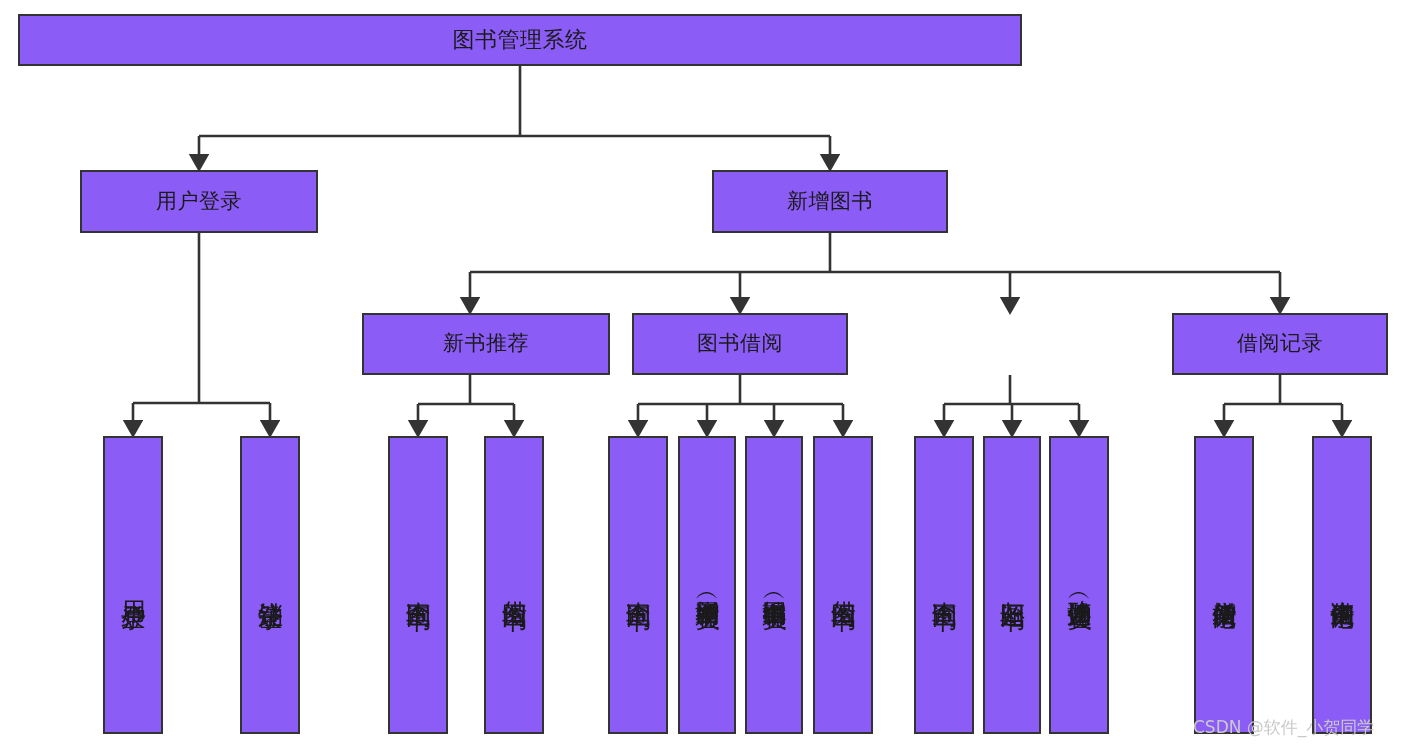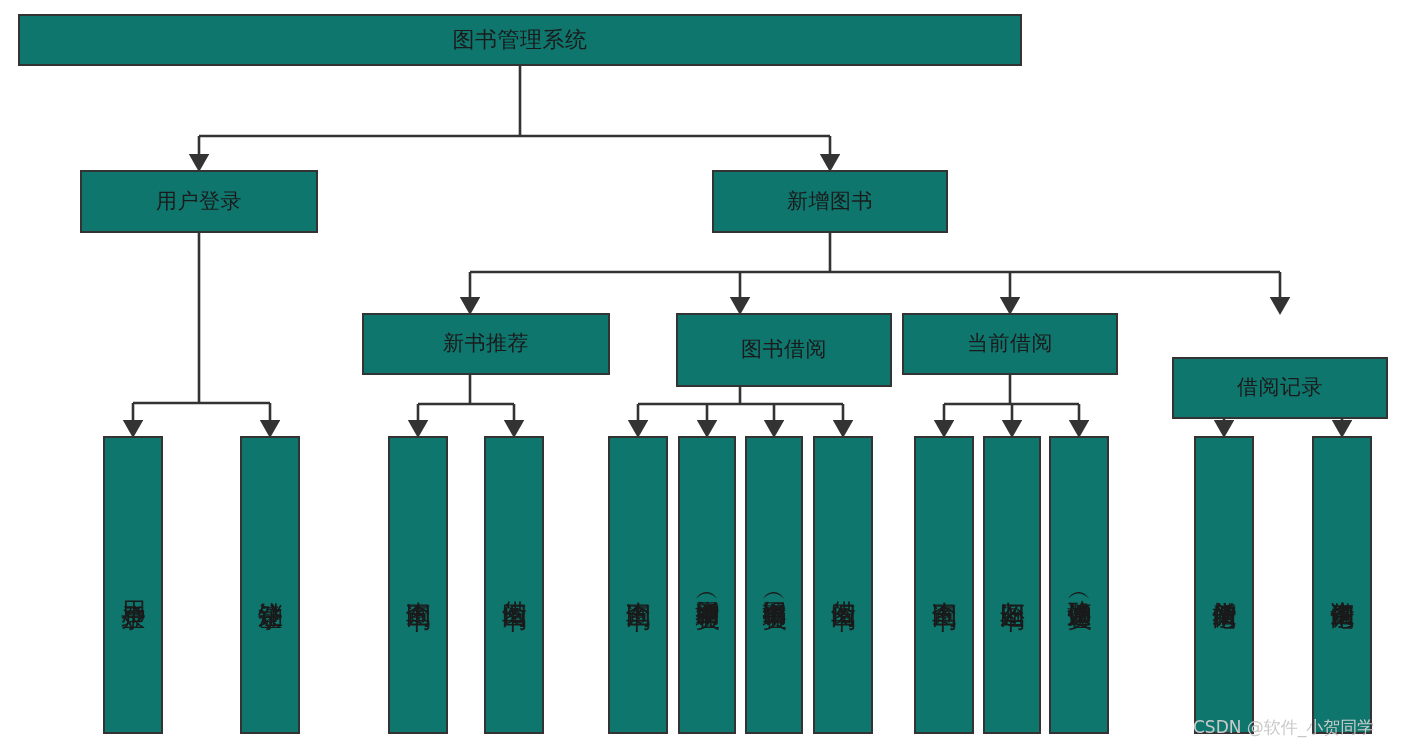--- a/index.html
+++ b/index.html
@@ -24,21 +24,21 @@
     left: 0;
     top: 0;
     width: 1405px;
     height: 747px;
     pointer-events: none;
   }
   .node {
     position: absolute;
     box-sizing: border-box;
     border: 2.5px solid #333333;
-    background: #0f766e;
+    background: #8b5cf6;
     display: flex;
     align-items: center;
     justify-content: center;
     color: #1a1a1a;
     z-index: 2;
   }
   .node-label {
     display: block;
     text-align: center;
     letter-spacing: 0.5px;
@@ -144,27 +144,24 @@
   <div class="node horiz" style="left:80px; top:170px; width:238px; height:63px;">
     <span class="node-label">用户登录</span>
   </div>
   <div class="node horiz" style="left:712px; top:170px; width:236px; height:63px;">
     <span class="node-label">新增图书</span>
   </div>
 
   <div class="node horiz" style="left:362px; top:313px; width:248px; height:62px;">
     <span class="node-label">新书推荐</span>
   </div>
-  <div class="node horiz" style="left:632px; top:313px; width:216px; height:74px;margin-left:44px;">
+  <div class="node horiz" style="left:632px; top:313px; width:216px; height:62px;">
     <span class="node-label">图书借阅</span>
   </div>
-  <div class="node horiz" style="left:902px; top:313px; width:216px; height:62px;">
-    <span class="node-label">当前借阅</span>
-  </div>
-  <div class="node horiz" style="left:1172px; top:313px; width:216px; height:62px;margin-top:44px;">
+  <div class="node horiz" style="left:1172px; top:313px; width:216px; height:62px;">
     <span class="node-label">借阅记录</span>
   </div>
 
   <div class="node vert" style="left:103px; top:436px; width:60px; height:298px;">
     <span class="node-label">用户登录</span>
   </div>
   <div class="node vert" style="left:240px; top:436px; width:60px; height:298px;">
     <span class="node-label">注销登录</span>
   </div>
   <div class="node vert" style="left:388px; top:436px; width:60px; height:298px;">

